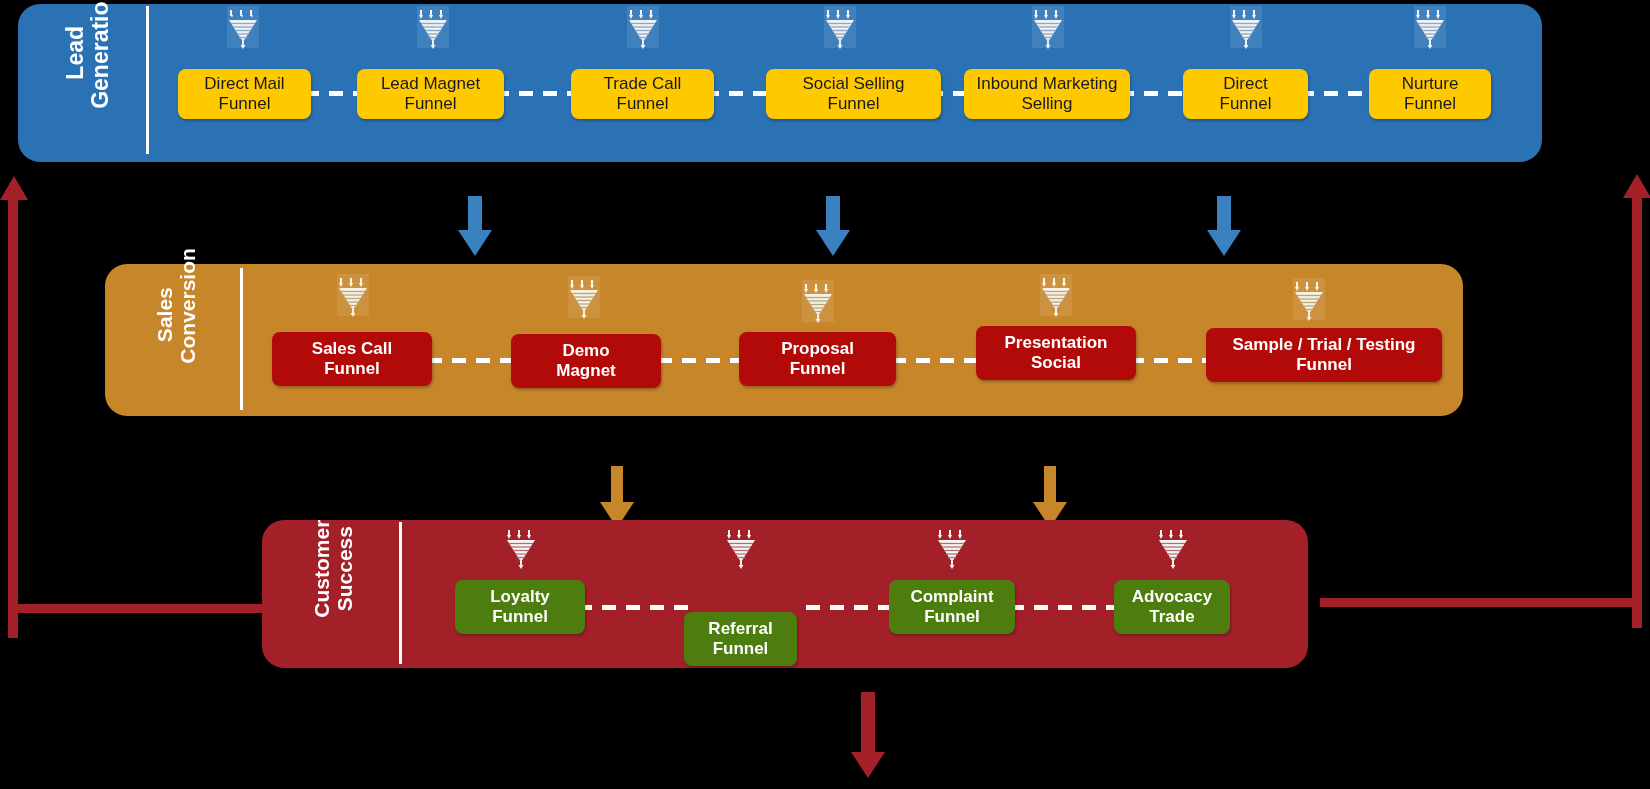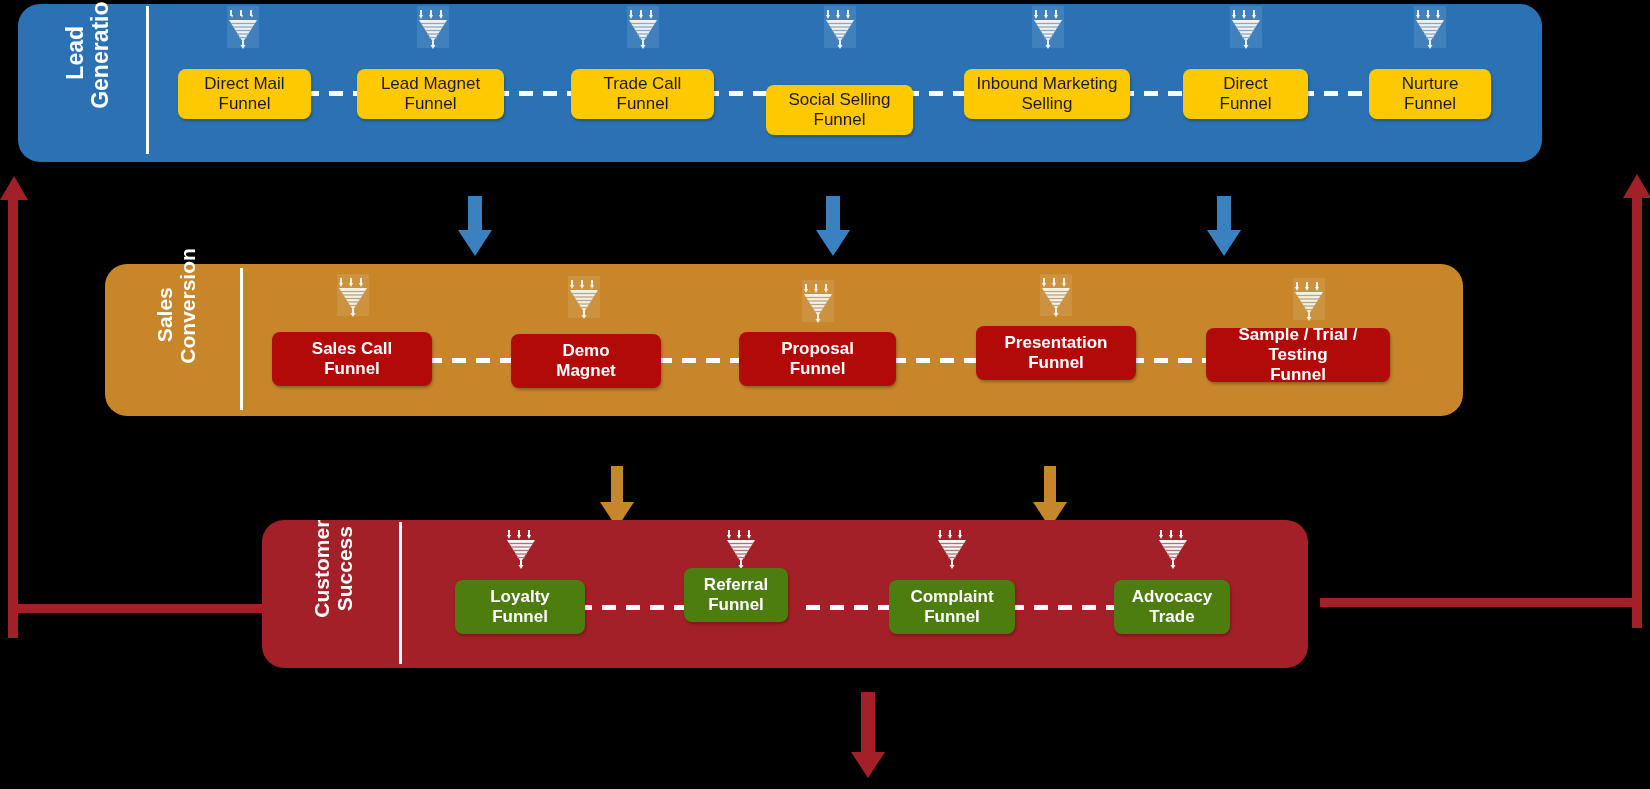--- a/index.html
+++ b/index.html
@@ -341,21 +341,21 @@
         <polygon points="15.5,41 20.5,41 18,45" fill="#eef2f7"></polygon>
       </svg>
   </div>
 
   <div class="fbox fbox-lead" style="left:178px;  top:69px;  width:133px;">Direct Mail
 Funnel</div>
   <div class="fbox fbox-lead" style="left:357px;  top:69px;  width:147px;">Lead Magnet
 Funnel</div>
   <div class="fbox fbox-lead" style="left:571px;  top:69px;  width:143px;">Trade Call
 Funnel</div>
-  <div class="fbox fbox-lead" style="left:766px;  top:85px;  width:147px;">Social Selling
+  <div class="fbox fbox-lead" style="left:766px;  top:69px;  width:175px;">Social Selling
 Funnel</div>
   <div class="fbox fbox-lead" style="left:964px;  top:69px;  width:166px;">Inbound Marketing
 Selling</div>
   <div class="fbox fbox-lead" style="left:1183px; top:69px;  width:125px;">Direct
 Funnel</div>
   <div class="fbox fbox-lead" style="left:1369px; top:69px;  width:122px;">Nurture
 Funnel</div>
 
   <div class="varrow blue" style="left:453px; top:196px; width:44px; height:62px;">
     <div class="shaft" style="height:36px;"></div>
@@ -496,22 +496,22 @@
       </svg>
   </div>
 
   <div class="fbox fbox-sales" style="left:272px;  top:332px; width:160px;">Sales Call
 Funnel</div>
   <div class="fbox fbox-sales" style="left:511px;  top:334px; width:150px;">Demo
 Magnet</div>
   <div class="fbox fbox-sales" style="left:739px;  top:332px; width:157px;">Proposal
 Funnel</div>
   <div class="fbox fbox-sales" style="left:976px;  top:326px; width:160px;">Presentation
-Funnel</div>
-  <div class="fbox fbox-sales" style="left:1206px; top:328px; width:184px;">Sample / Trial / Testing
+Social</div>
+  <div class="fbox fbox-sales" style="left:1206px; top:328px; width:236px;">Sample / Trial / Testing
 Funnel</div>
 
   <div class="varrow orange" style="left:595px; top:466px; width:44px; height:64px;">
     <div class="shaft" style="height:38px; width:12px;"></div>
     <div class="head" style="top:36px;"></div>
   </div>
   <div class="varrow orange" style="left:1028px; top:466px; width:44px; height:64px;">
     <div class="shaft" style="height:38px; width:12px;"></div>
     <div class="head" style="top:36px;"></div>
   </div>
@@ -609,21 +609,21 @@
           <line x1="12" y1="30" x2="24" y2="30"></line>
           <line x1="14" y1="33.5" x2="22" y2="33.5"></line>
         </g>
         <rect x="17" y="37" width="2" height="5" fill="#f7f7f7"></rect>
         <polygon points="15.5,41 20.5,41 18,45" fill="#f7f7f7"></polygon>
       </svg>
   </div>
 
   <div class="fbox fbox-success" style="left:455px;  top:580px; width:130px;">Loyalty
 Funnel</div>
-  <div class="fbox fbox-success" style="left:684px;  top:568px; width:104px;">Referral
+  <div class="fbox fbox-success" style="left:684px;  top:612px; width:113px;">Referral
 Funnel</div>
   <div class="fbox fbox-success" style="left:889px;  top:580px; width:126px;">Complaint
 Funnel</div>
   <div class="fbox fbox-success" style="left:1114px; top:580px; width:116px;">Advocacy
 Trade</div>
 
   <div class="varrow red" style="left:846px; top:692px; width:44px; height:97px;">
     <div class="shaft" style="height:62px; width:14px;"></div>
     <div class="head" style="top:60px;"></div>
   </div>

